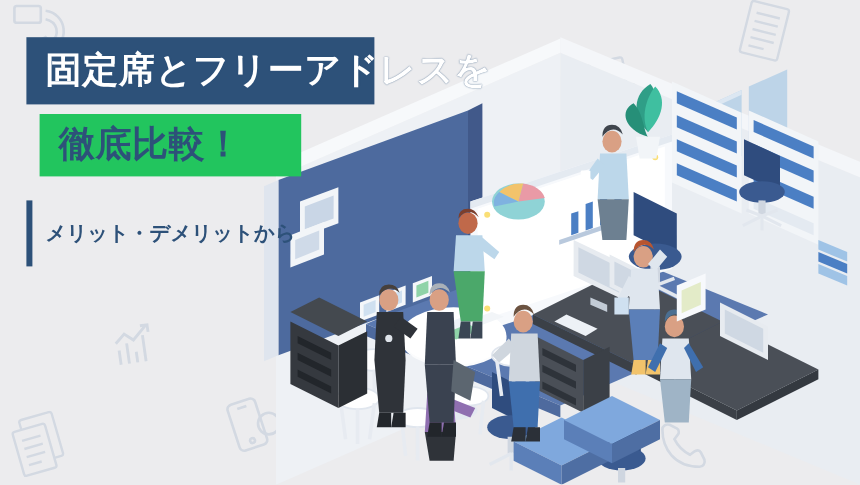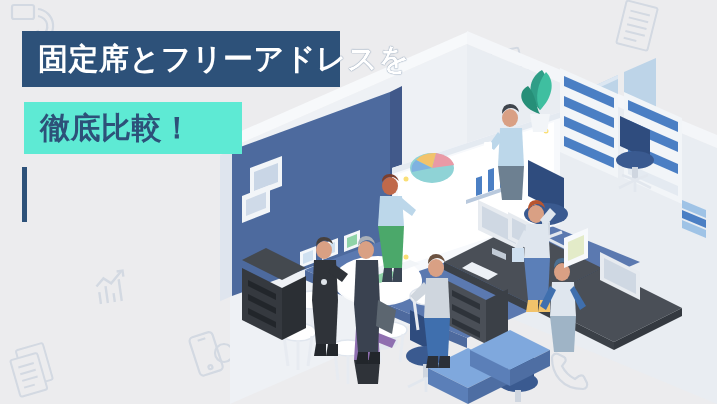--- a/index.html
+++ b/index.html
@@ -13,31 +13,31 @@
   
   .bgicon{position:absolute;color:#c9d2de;opacity:.85;}
   .bgicon svg{display:block;}
 
   
   .title-bar{
     position:absolute;display:flex;align-items:center;
     box-sizing:border-box;
   }
   #title-line1{
-    left:22px;top:31px;width:318px;height:56px;
+    left:22px;top:31px;width:290px;height:56px;
     background:#2d5179;padding-left:16px;
   }
   #title-line1 .t{
     color:#ffffff;font-size:30px;font-weight:bold;letter-spacing:.5px;
     white-space:nowrap;line-height:1;
     text-shadow:0 0 1px #2d5179;
   }
   #title-line2{
-    left:24px;top:95px;width:218px;height:52px;
-    background:#5eead4;padding-left:16px;margin-top:7px;
+    left:33px;top:95px;width:218px;height:52px;
+    background:#22c55e;padding-left:16px;
   }
   #title-line2 .t{
     color:#2d5179;font-size:30px;font-weight:bold;letter-spacing:.5px;
     white-space:nowrap;line-height:1;
   }
 
   #subtitle{
     position:absolute;left:22px;top:167px;display:flex;align-items:flex-start;
   }
   #subtitle .accent{
@@ -457,16 +457,17 @@
     <span class="t">固定席とフリーアドレスを</span>
   </div>
 
   <div id="title-line2" class="title-bar">
     <span class="t">徹底比較！</span>
   </div>
 
   <div id="subtitle">
     <div class="accent"></div>
     <div class="lines">
+      <div class="sl">メリット・デメリットから</div>
     </div>
   </div>
 
 </div>
 
 </body></html>

